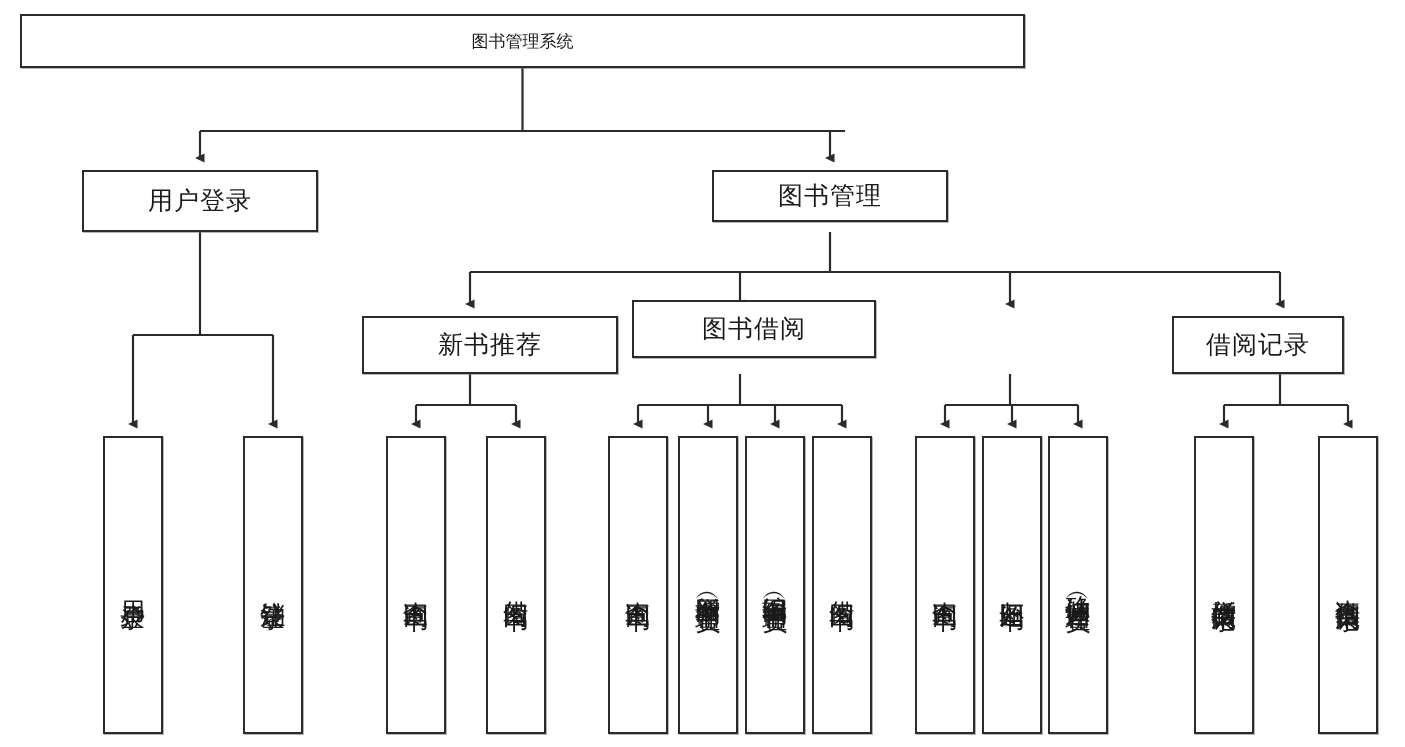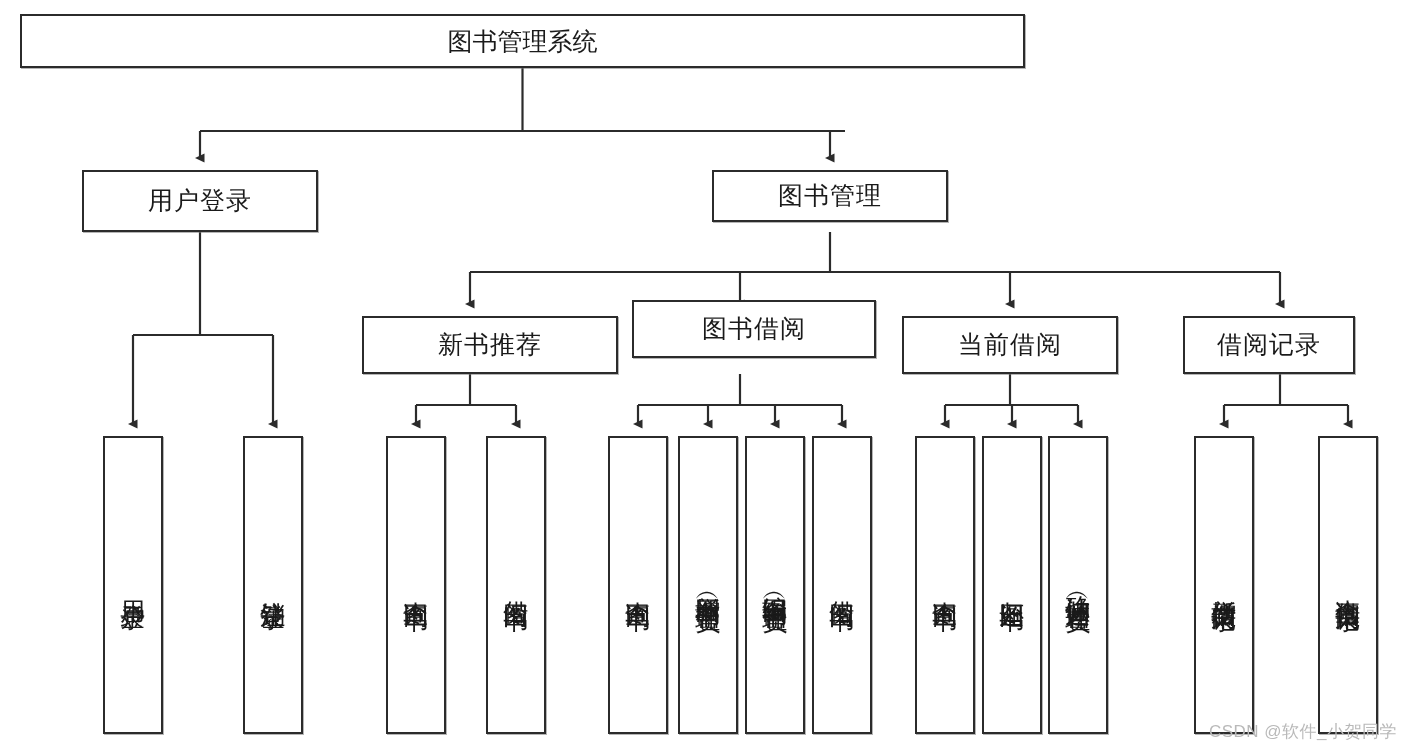--- a/index.html
+++ b/index.html
@@ -34,21 +34,21 @@
     justify-content: center;
     color: #1a1a1a;
     box-shadow: 1px 1px 0 rgba(120,120,120,0.55);
   }
   .node.h {
     font-size: 25px;
     letter-spacing: 1px;
     line-height: 1.1;
   }
   .node.root {
-    font-size: 25px;
+    font-size: 17px;
   }
   .node.leaf {
     writing-mode: vertical-rl;
     text-orientation: upright;
     font-size: 25px;
     letter-spacing: 2px;
     line-height: 1.05;
     padding: 4px 0;
     white-space: nowrap;
   }
@@ -118,32 +118,30 @@
     </g>
   </svg>
 
   <div class="node root" style="left: 20px; top: 14px; width: 1005px; height: 54px; border-color: rgb(43, 43, 43); background: rgb(255, 255, 255); color: rgb(26, 26, 26);">图书管理系统</div>
 
   <div class="node h" style="left: 82px; top: 170px; width: 236px; height: 62px; border-color: rgb(43, 43, 43); background: rgb(255, 255, 255); color: rgb(26, 26, 26);">用户登录</div>
   <div class="node h" style="left: 712px; top: 170px; width: 236px; height: 52px; border-color: rgb(43, 43, 43); background: rgb(255, 255, 255); color: rgb(26, 26, 26);">图书管理</div>
 
   <div class="node h" style="left: 362px; top: 316px; width: 256px; height: 58px; border-color: rgb(43, 43, 43); background: rgb(255, 255, 255); color: rgb(26, 26, 26);">新书推荐</div>
   <div class="node h" style="left: 632px; top: 300px; width: 244px; height: 58px; border-color: rgb(43, 43, 43); background: rgb(255, 255, 255); color: rgb(26, 26, 26);">图书借阅</div>
-  <div class="node h" style="left: 902px; top: 316px; width: 216px; height: 58px; border-color: rgb(43, 43, 43); background: rgb(255, 255, 255); color: rgb(26, 26, 26);">当前借阅</div>
-  <div class="node h" style="left: 1172px; top: 316px; width: 172px; height: 58px; border-color: rgb(43, 43, 43); background: rgb(255, 255, 255); color: rgb(26, 26, 26); margin-left: 11px;">借阅记录</div>
+  <div class="node h" style="left: 1172px; top: 316px; width: 172px; height: 58px; border-color: rgb(43, 43, 43); background: rgb(255, 255, 255); color: rgb(26, 26, 26);">借阅记录</div>
 
   <div class="node leaf" style="left: 103px; top: 436px; width: 60px; height: 298px; border-color: rgb(43, 43, 43); background: rgb(255, 255, 255); color: rgb(26, 26, 26);">用户登录</div>
   <div class="node leaf" style="left: 243px; top: 436px; width: 60px; height: 298px; border-color: rgb(43, 43, 43); background: rgb(255, 255, 255); color: rgb(26, 26, 26);">注销登录</div>
   <div class="node leaf" style="left: 386px; top: 436px; width: 60px; height: 298px; border-color: rgb(43, 43, 43); background: rgb(255, 255, 255); color: rgb(26, 26, 26);">查询图书</div>
   <div class="node leaf" style="left: 486px; top: 436px; width: 60px; height: 298px; border-color: rgb(43, 43, 43); background: rgb(255, 255, 255); color: rgb(26, 26, 26);">借阅图书</div>
   <div class="node leaf" style="left: 608px; top: 436px; width: 60px; height: 298px; border-color: rgb(43, 43, 43); background: rgb(255, 255, 255); color: rgb(26, 26, 26);">查询图书</div>
   <div class="node leaf" style="left: 678px; top: 436px; width: 60px; height: 298px; border-color: rgb(43, 43, 43); background: rgb(255, 255, 255); color: rgb(26, 26, 26);">新增图书（管理员）</div>
   <div class="node leaf" style="left: 745px; top: 436px; width: 60px; height: 298px; border-color: rgb(43, 43, 43); background: rgb(255, 255, 255); color: rgb(26, 26, 26);">编辑图书（管理员）</div>
   <div class="node leaf" style="left: 812px; top: 436px; width: 60px; height: 298px; border-color: rgb(43, 43, 43); background: rgb(255, 255, 255); color: rgb(26, 26, 26);">借阅图书</div>
   <div class="node leaf" style="left: 915px; top: 436px; width: 60px; height: 298px; border-color: rgb(43, 43, 43); background: rgb(255, 255, 255); color: rgb(26, 26, 26);">查询图书</div>
   <div class="node leaf" style="left: 982px; top: 436px; width: 60px; height: 298px; border-color: rgb(43, 43, 43); background: rgb(255, 255, 255); color: rgb(26, 26, 26);">归还图书</div>
   <div class="node leaf" style="left: 1048px; top: 436px; width: 60px; height: 298px; border-color: rgb(43, 43, 43); background: rgb(255, 255, 255); color: rgb(26, 26, 26);">确认归还（管理员）</div>
   <div class="node leaf" style="left: 1194px; top: 436px; width: 60px; height: 298px; border-color: rgb(43, 43, 43); background: rgb(255, 255, 255); color: rgb(26, 26, 26);">新增借阅记录</div>
   <div class="node leaf" style="left: 1318px; top: 436px; width: 60px; height: 298px; border-color: rgb(43, 43, 43); background: rgb(255, 255, 255); color: rgb(26, 26, 26);">查询借阅记录</div>
 
-  <div class="watermark" style="color: rgb(185, 185, 185);">CSDN @软件_小贺同学</div>
 
 </div>
 
 </body></html>

